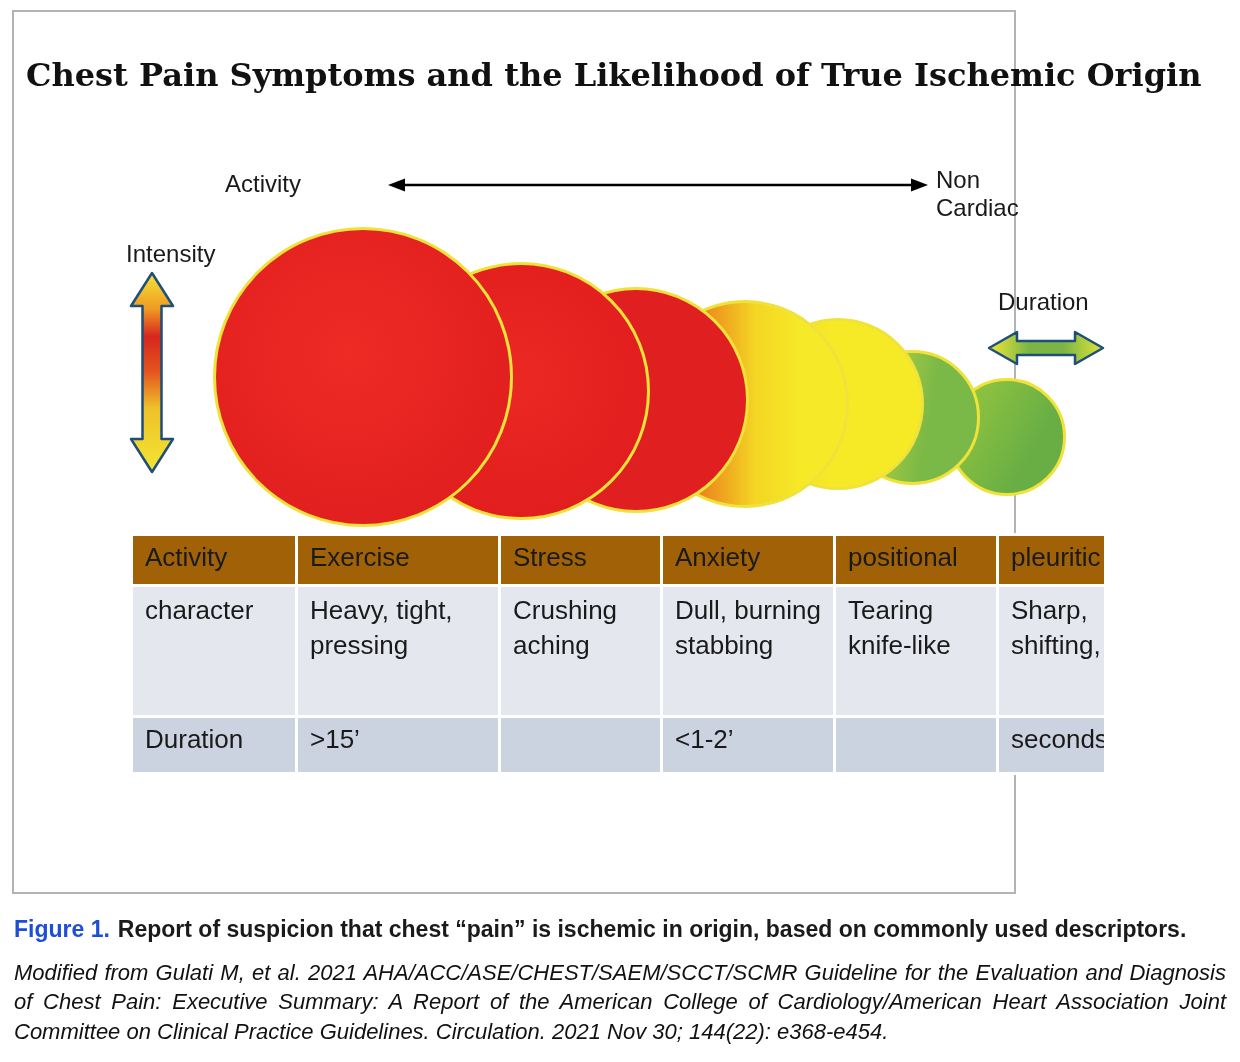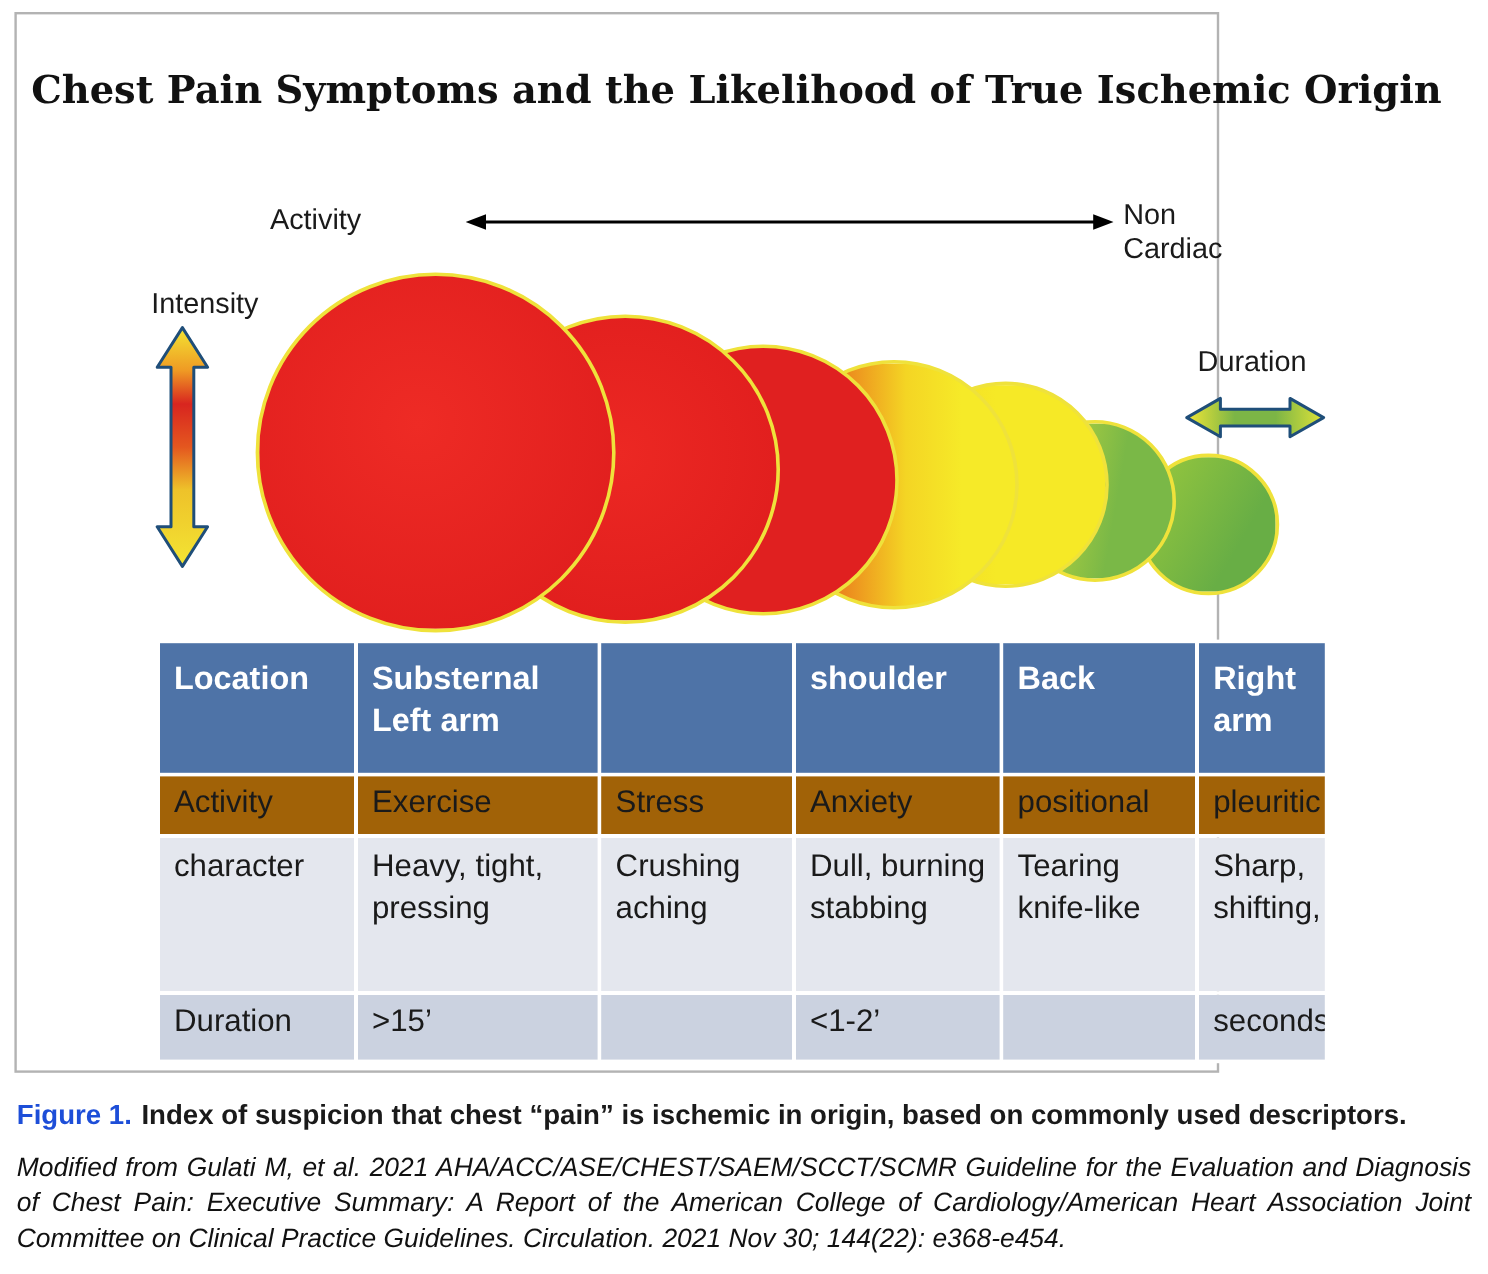--- a/index.html
+++ b/index.html
@@ -184,28 +184,20 @@
     <table class="symptom-table">
       <colgroup>
         <col style="width:165px">
           <col style="width:203px">
           <col style="width:162px">
         <col style="width:173px">
           <col style="width:163px">
           <col style="width:108px">
       </colgroup>
       <tbody>
-          <tr>
-        <th>Location</th>
-        <th>Substernal Left arm</th>
-        <th></th>
-        <th>shoulder</th>
-        <th>Back</th>
-        <th>Right arm</th>
-      </tr>
       <tr class="row-a">
         <td>Activity</td>
         <td>Exercise</td>
         <td>Stress</td>
         <td>Anxiety</td>
         <td>positional</td>
         <td>pleuritic</td>
       </tr>
       <tr class="row-b">
         <td>character</td>
@@ -222,18 +214,18 @@
         <td>&lt;1-2’</td>
         <td></td>
         <td>seconds</td>
       </tr>
     </tbody>
       </table>
 
   </div>
 
   <div class="caption">
-    <span class="caption-label">Figure 1.</span><span class="caption-text">Index of suspicion that chest “pain” is ischemic in origin, based on commonly used descriptors.</span>
+    <span class="caption-label">Figure 1.</span><span class="caption-text">Report of suspicion that chest “pain” is ischemic in origin, based on commonly used descriptors.</span>
   </div>
 
   <div class="citation">Modified from Gulati M, et al. 2021 AHA/ACC/ASE/CHEST/SAEM/SCCT/SCMR Guideline for the Evaluation and Diagnosis of Chest Pain: Executive Summary: A Report of the American College of Cardiology/American Heart Association Joint Committee on Clinical Practice Guidelines. Circulation. 2021 Nov 30; 144(22): e368-e454.</div>
 
 </div>
 
 </body></html>

